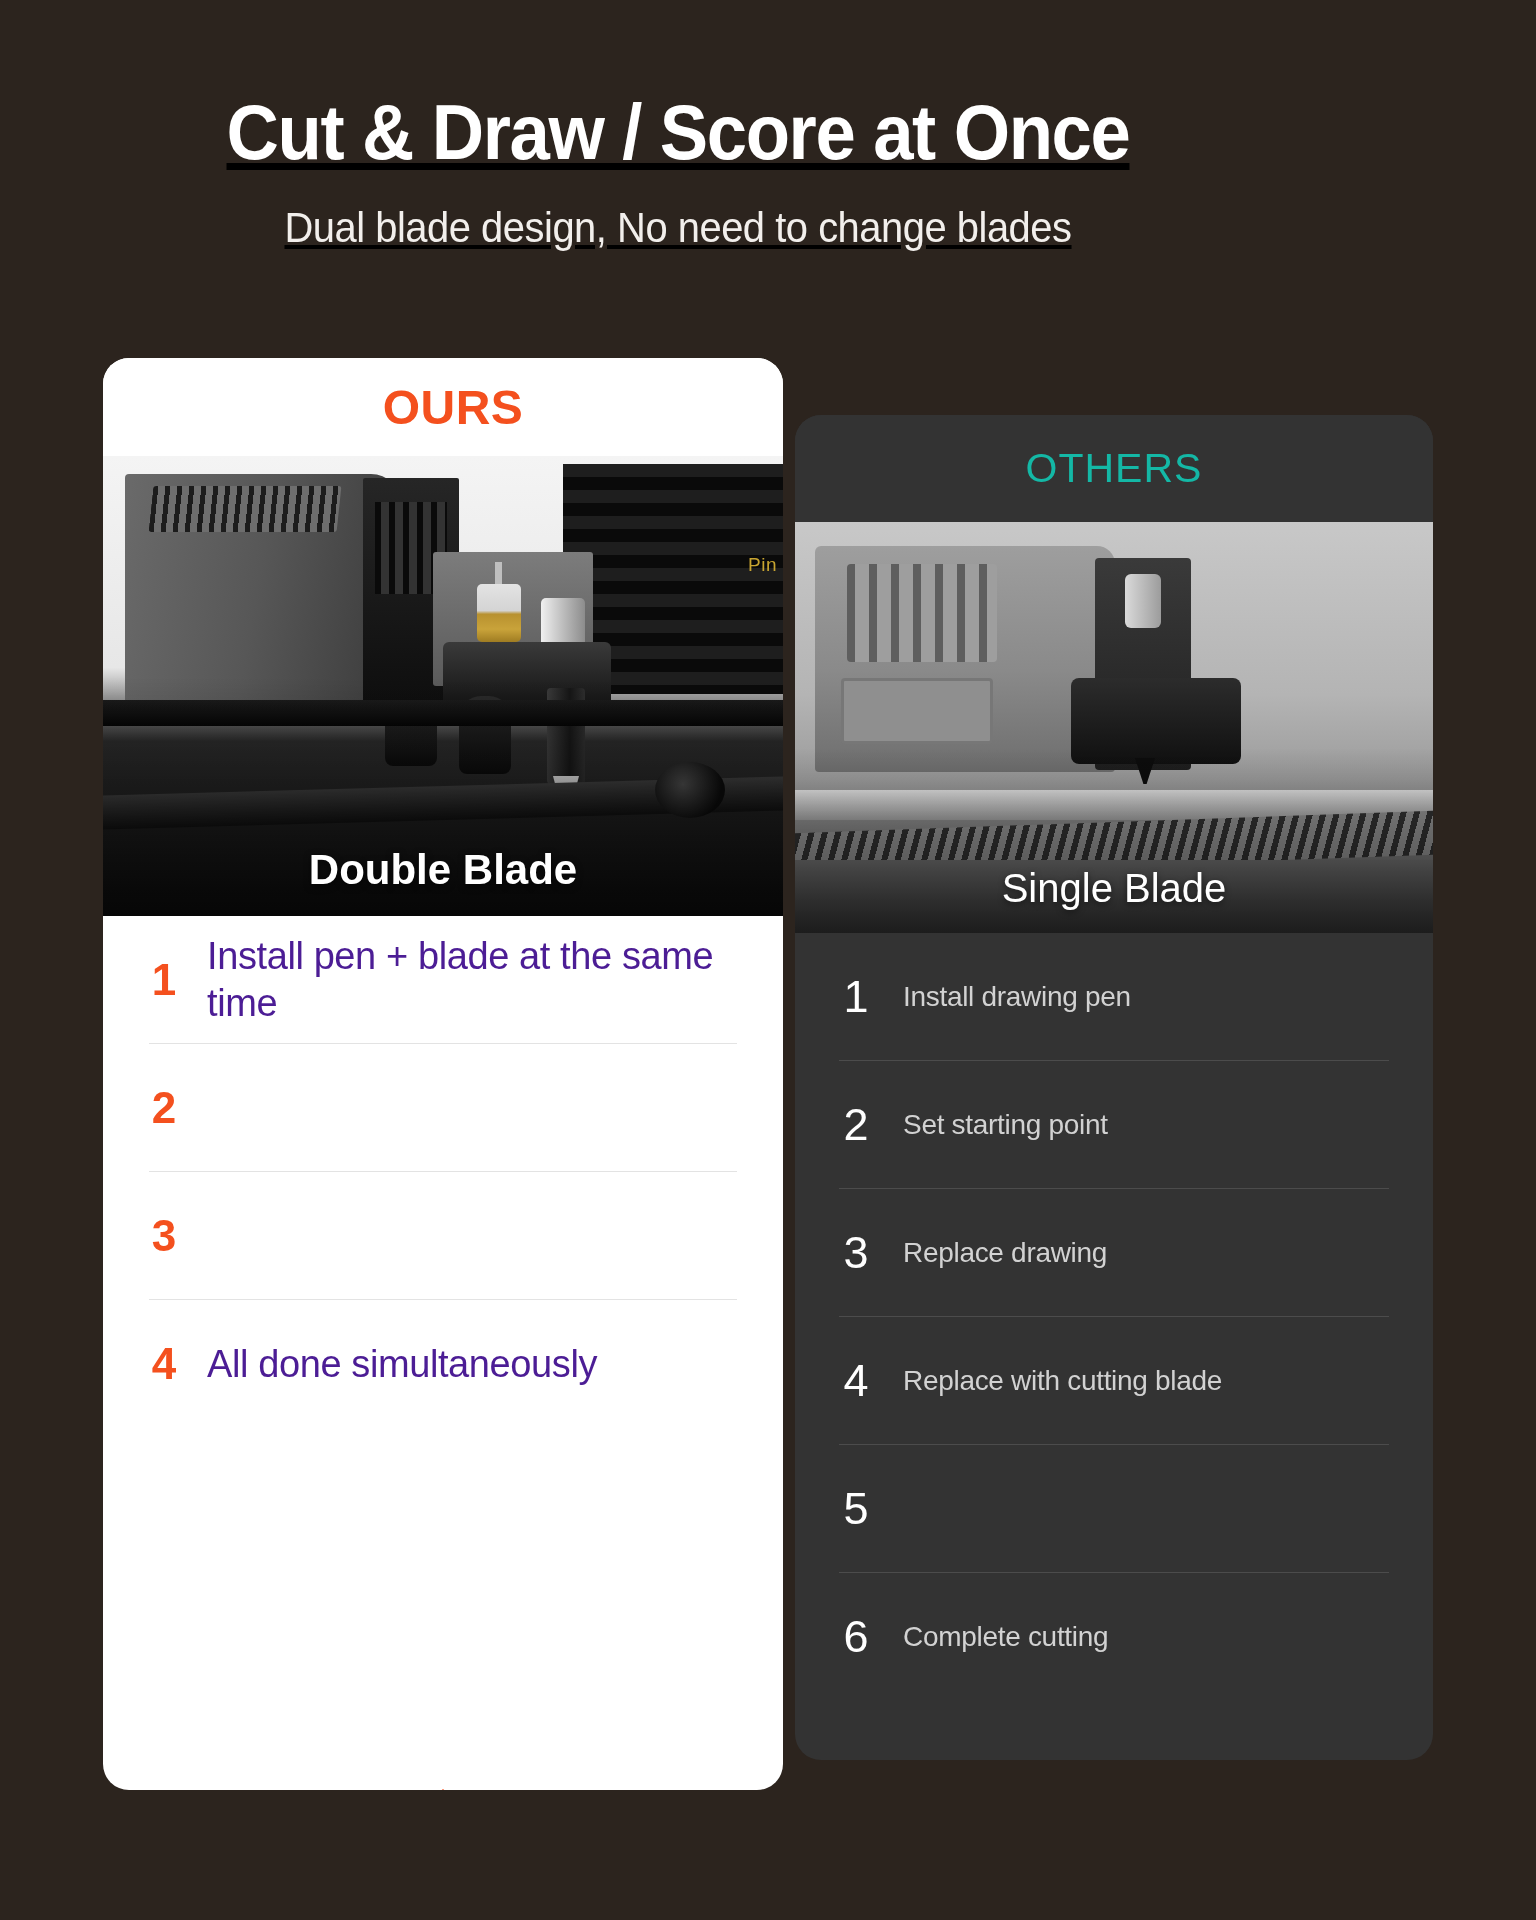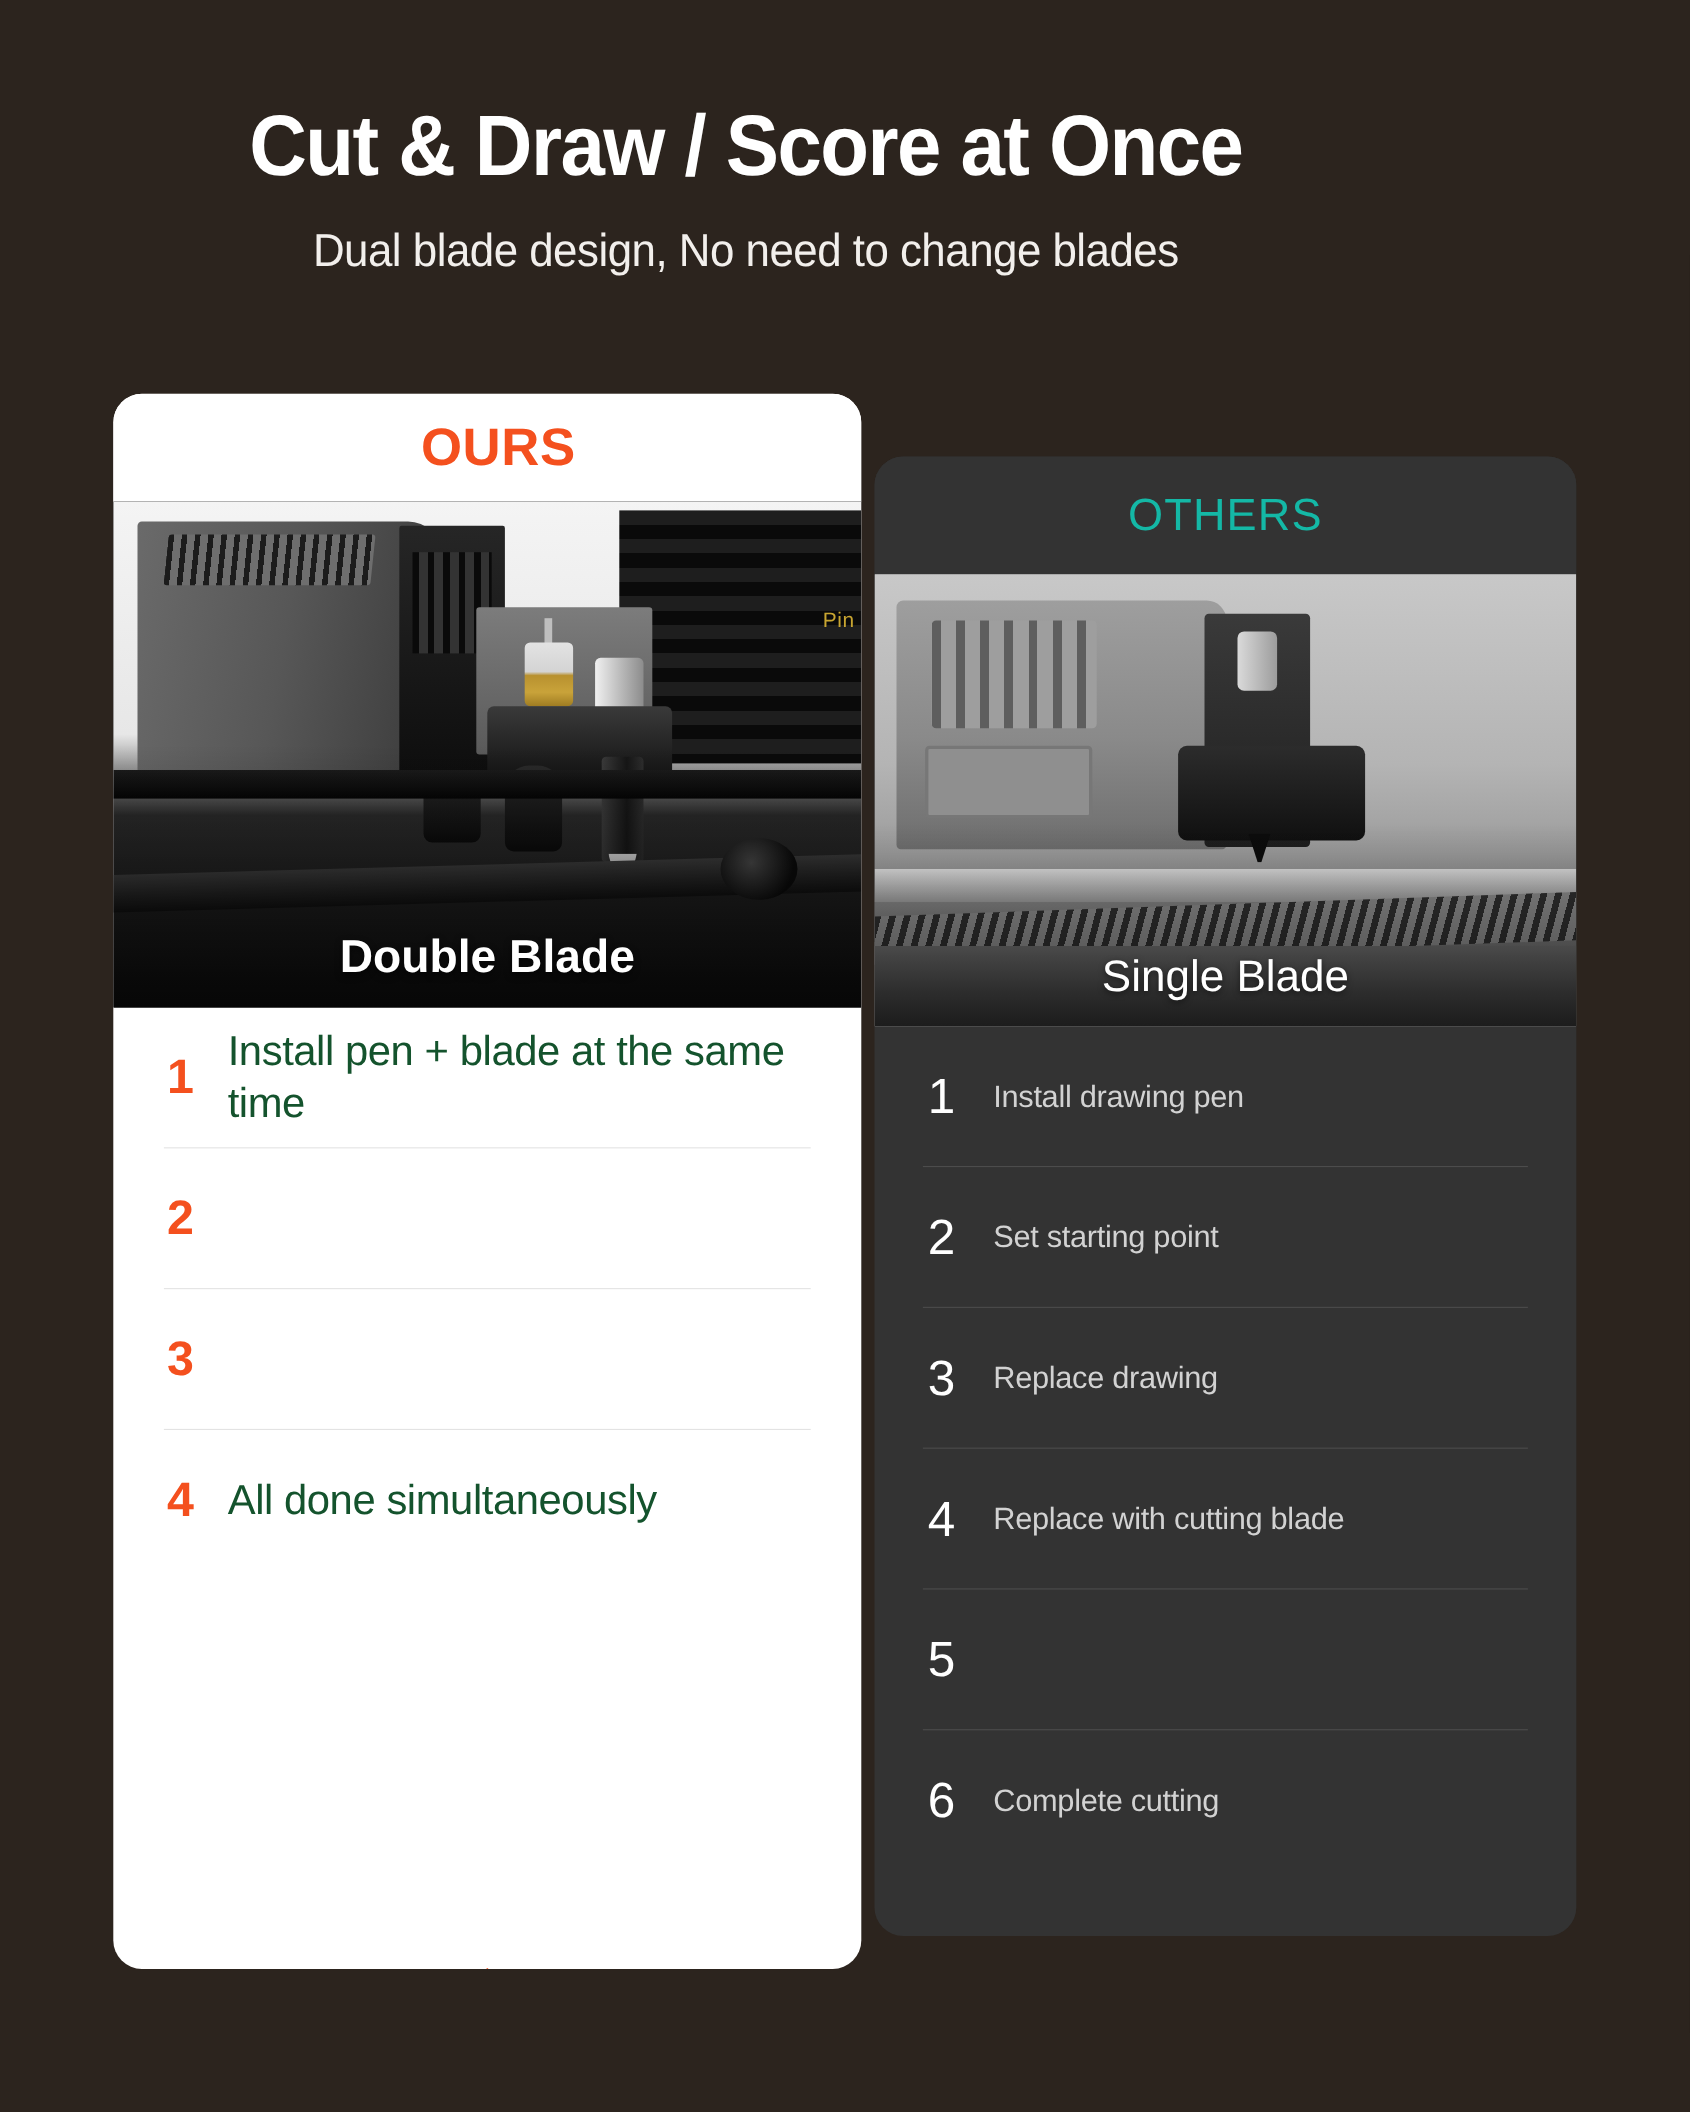--- a/index.html
+++ b/index.html
@@ -19,20 +19,21 @@
     background: #2C241E;
   }
 
   
   .header {
     position: absolute;
     top: 92px;
     left: 0;
     width: 1356px;
     text-align: center;
+    text-decoration: underline;
   }
   .title {
     font-size: 78px;
     font-weight: 700;
     color: #FFFFFF;
     letter-spacing: -1.5px;
     line-height: 1.05;
     transform: scaleX(0.93);
     white-space: nowrap;
   }
@@ -172,21 +173,21 @@
     font-size: 44px;
     font-weight: 700;
     color: #F4501E;
     min-width: 30px;
     text-align: center;
     flex-shrink: 0;
   }
   .u-txt {
     font-size: 38px;
     font-weight: 400;
-    color: #14532d;
+    color: #4c1d95;
     line-height: 1.22;
     letter-spacing: -0.4px;
   }
 
   
   .faster-wrap {
     position: absolute;
     left: 0; right: 0;
     top: 1425px;
     height: 290px;

